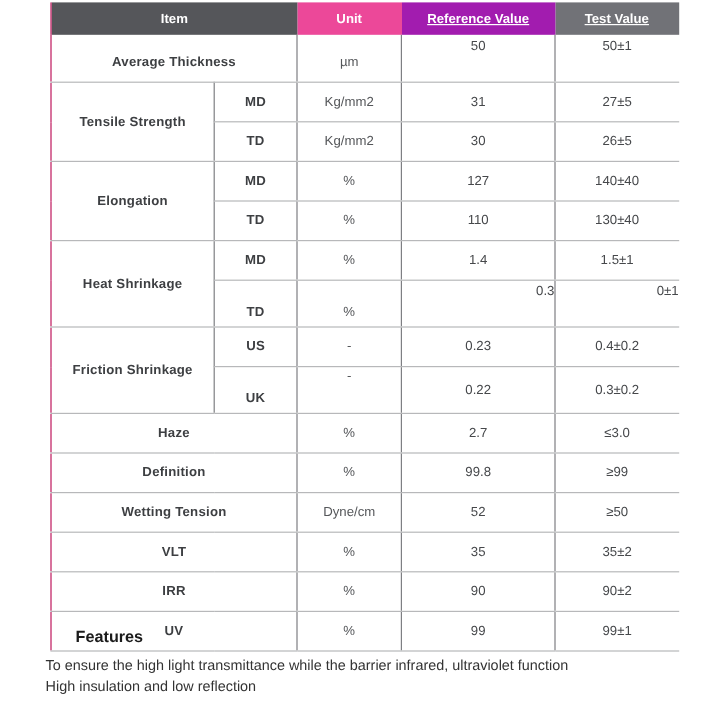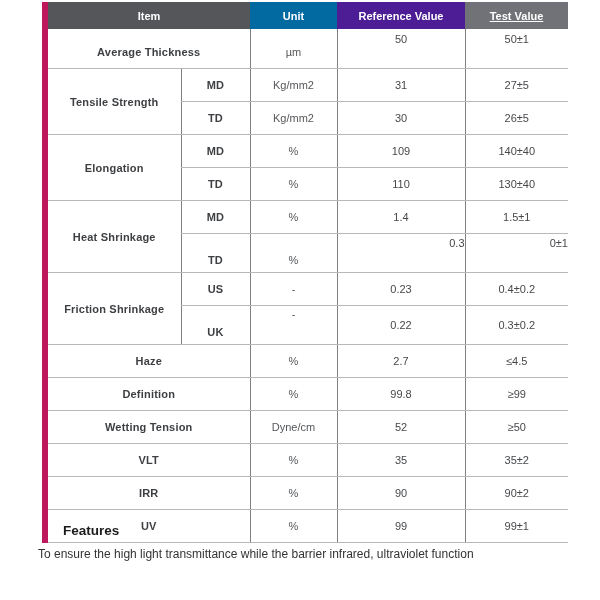--- a/index.html
+++ b/index.html
@@ -19,36 +19,36 @@
   }
 
   
   table.spec {
     position: absolute;
     left: 42px;
     top: 2px;
     width: 523px;
     border-collapse: collapse;
     table-layout: fixed;
-    border-left: 6px solid #be185d;
+    border-left: 1px solid #be185d;
     padding-left: 28px;
   }
   table.spec th {
     height: 27px;
     padding: 0;
     font-size: 11px;
     font-weight: bold;
     color: #ffffff;
     text-align: center;
     vertical-align: middle;
     border: none;
   }
   th.h-item { background: #55565a; }
-  th.h-unit { background: #0369a1; }
-  th.h-ref  { background: #4c1d95; }
+  th.h-unit { background: #ec4899; }
+  th.h-ref  { background: #a21caf; text-decoration: underline; }
   th.h-test { background: #717277; text-decoration: underline; }
 
   table.spec td {
     height: 32px;
     padding: 0;
     font-size: 11px;
     text-align: center;
     vertical-align: middle;
     border-bottom: 1px solid #b7b8ba; 
   }
@@ -135,21 +135,21 @@
         <td class="c-sub ge">TD</td>
         <td class="c-unit ge">Kg/mm2</td>
         <td class="c-ref ge">30</td>
         <td class="c-test ge">26±5</td>
       </tr>
 
       <tr>
         <td class="c-item ge" rowspan="2">Elongation</td>
         <td class="c-sub">MD</td>
         <td class="c-unit">%</td>
-        <td class="c-ref">109</td>
+        <td class="c-ref">127</td>
         <td class="c-test">140±40</td>
       </tr>
       <tr>
         <td class="c-sub ge">TD</td>
         <td class="c-unit ge">%</td>
         <td class="c-ref ge">110</td>
         <td class="c-test ge">130±40</td>
       </tr>
 
       <tr>
@@ -177,21 +177,21 @@
         <td class="c-sub ge">UK</td>
         <td class="c-unit ge">-</td>
         <td class="c-ref ge">0.22</td>
         <td class="c-test ge">0.3±0.2</td>
       </tr>
 
       <tr>
         <td class="c-item ge" colspan="2">Haze</td>
         <td class="c-unit ge">%</td>
         <td class="c-ref ge">2.7</td>
-        <td class="c-test ge">≤4.5</td>
+        <td class="c-test ge">≤3.0</td>
       </tr>
       <tr>
         <td class="c-item ge" colspan="2">Definition</td>
         <td class="c-unit ge">%</td>
         <td class="c-ref ge">99.8</td>
         <td class="c-test ge">≥99</td>
       </tr>
       <tr>
         <td class="c-item ge" colspan="2">Wetting Tension</td>
         <td class="c-unit ge">Dyne/cm</td>
@@ -215,15 +215,16 @@
         <td class="c-unit ge">%</td>
         <td class="c-ref ge">99</td>
         <td class="c-test ge">99±1</td>
       </tr>
     </tbody>
   </table>
 
   <div class="features">
     <h2>Features</h2>
     <p>To ensure the high light transmittance while the barrier infrared, ultraviolet function</p>
+    <p>High insulation and low reflection</p>
   </div>
 
 </div>
 
 </body></html>

